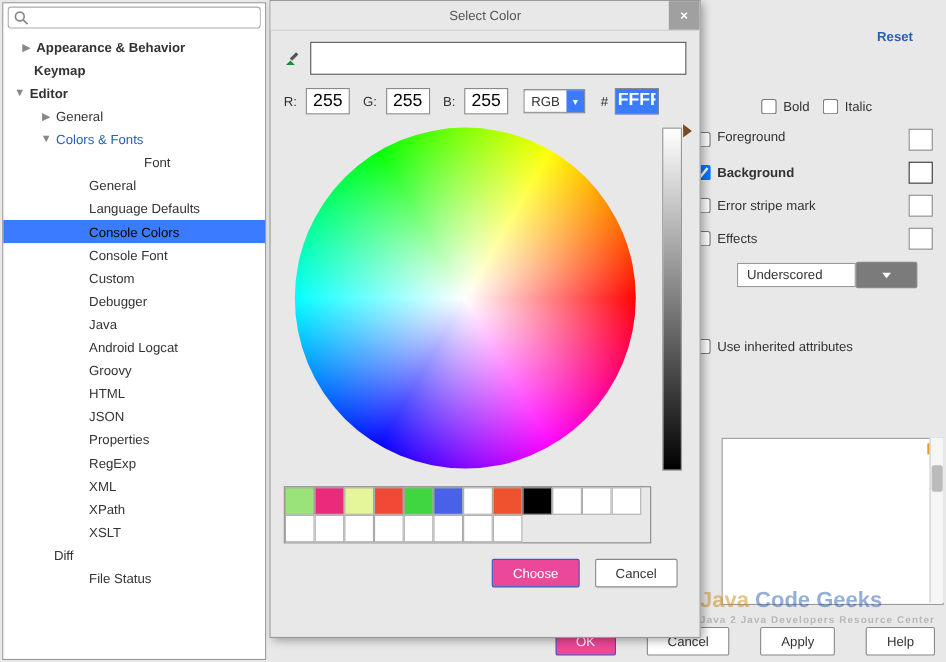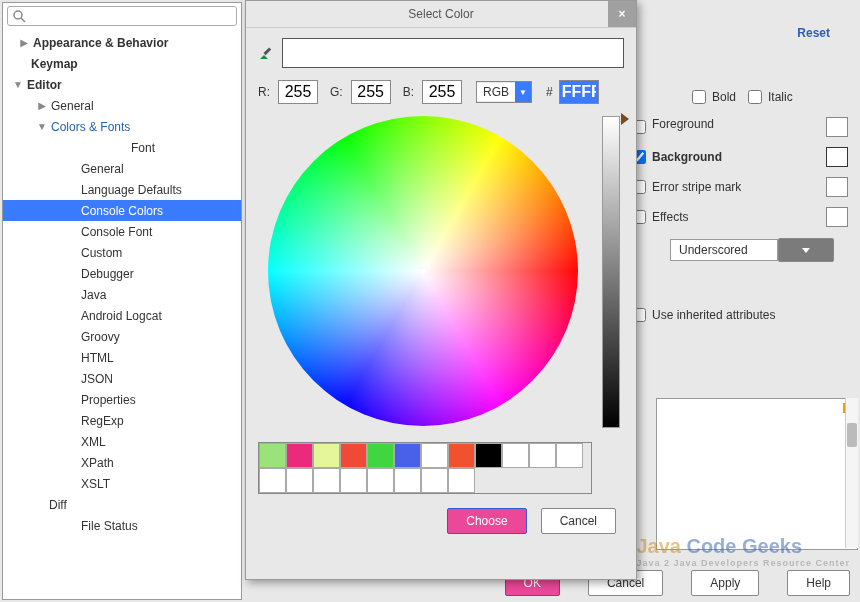--- a/index.html
+++ b/index.html
@@ -10,21 +10,21 @@
 .search-box{width:230px;height:20px;margin:3px 4px;border:1px solid #aaa;border-radius:3px;display:flex;align-items:center;box-sizing:border-box;}
 .search-box .icon{width:16px;height:16px;margin-left:3px;}
 .search-box input{flex:1;border:none;outline:none;font-size:12px;padding:0 4px;}
 .tree{margin-top:6px;}
 .tree-item{display:flex;align-items:center;height:21px;padding-left:6px;cursor:default;}
 .tree-item .arrow{width:10px;text-align:center;color:#888;font-size:10px;margin-right:2px;}
 .tree-item .label{white-space:nowrap;}
 .tree-item.bold .label{font-weight:bold;}
 .tree-item.blue .label{color:#2761b0;}
 .tree-item.selected{background:#3b7bff;}
-.tree-item.selected .label{color:#ffffff;}
+.tree-item.selected .label{color:#000000;}
 
 
 .right-area{position:absolute;right:2px;top:2px;width:230px;height:570px;}
 .reset-link{position:absolute;top:8px;right:28px;color:#2c5fb1;font-weight:bold;cursor:pointer;margin-top:16px;}
 .checkline{display:flex;align-items:center;height:26px;}
 .checkline input[type=checkbox]{width:14px;height:14px;margin-right:6px;}
 .swatch{width:20px;height:18px;border:1px solid #888;background:#fff;display:inline-block;}
 .effects-select{display:flex;align-items:center;margin-top:8px;margin-left:42px;}
 .effects-select .sel{border:1px solid #999;background:#fff;height:20px;line-height:20px;padding:0 8px;min-width:90px;}
 .effects-select .btn{width:18px;height:22px;background:#7b7b7b;display:flex;align-items:center;justify-content:center;}

